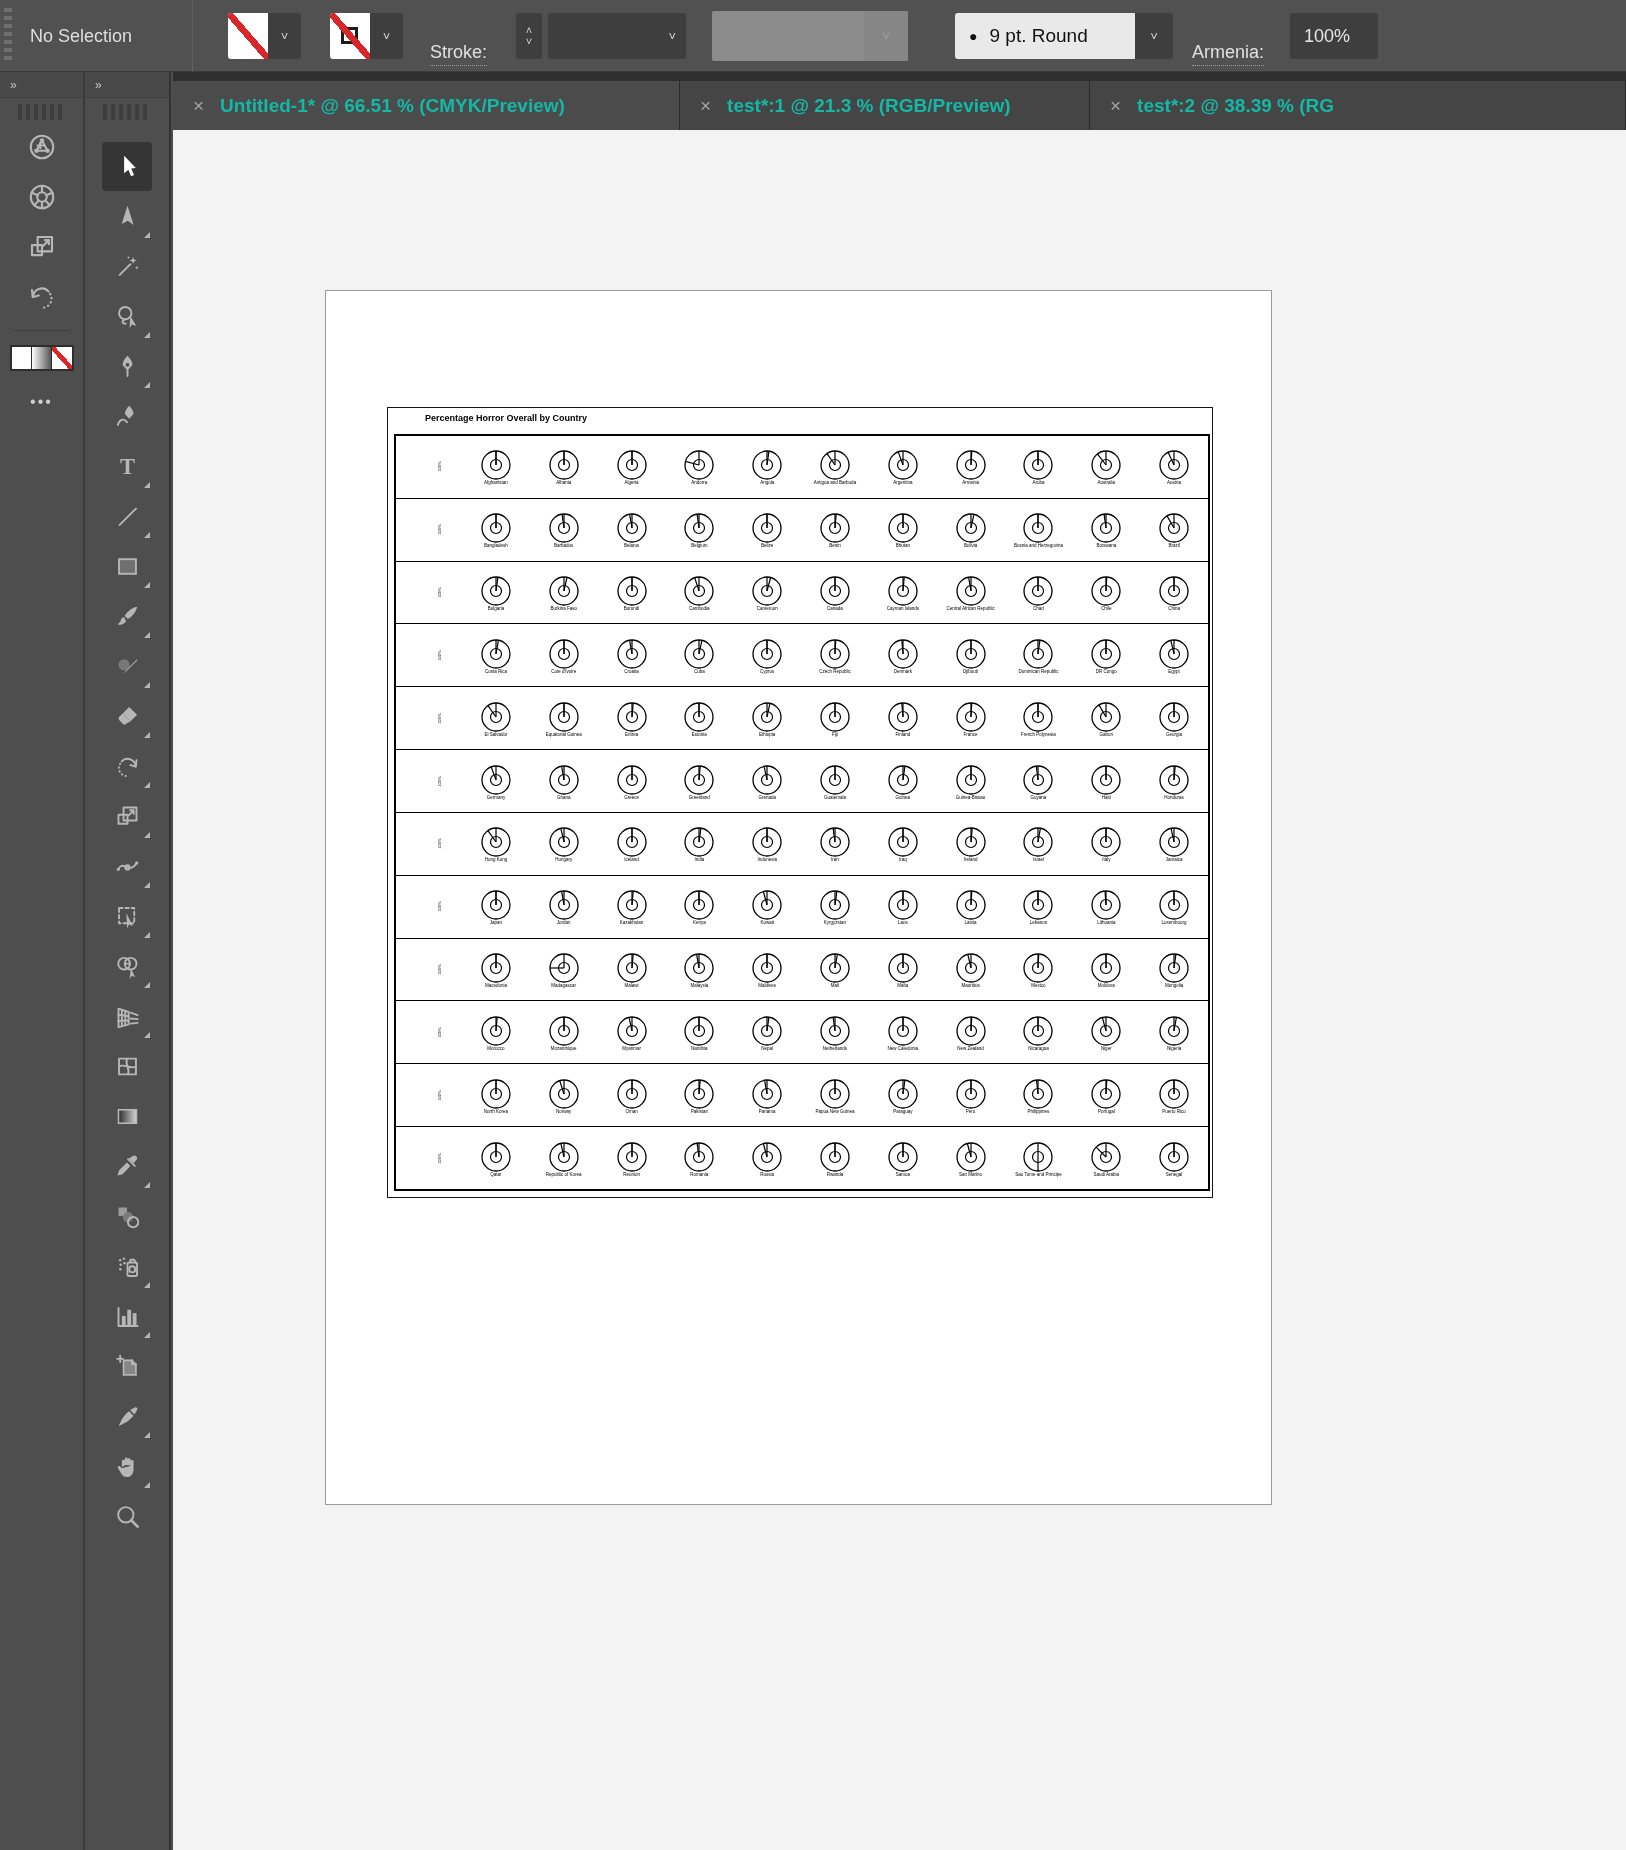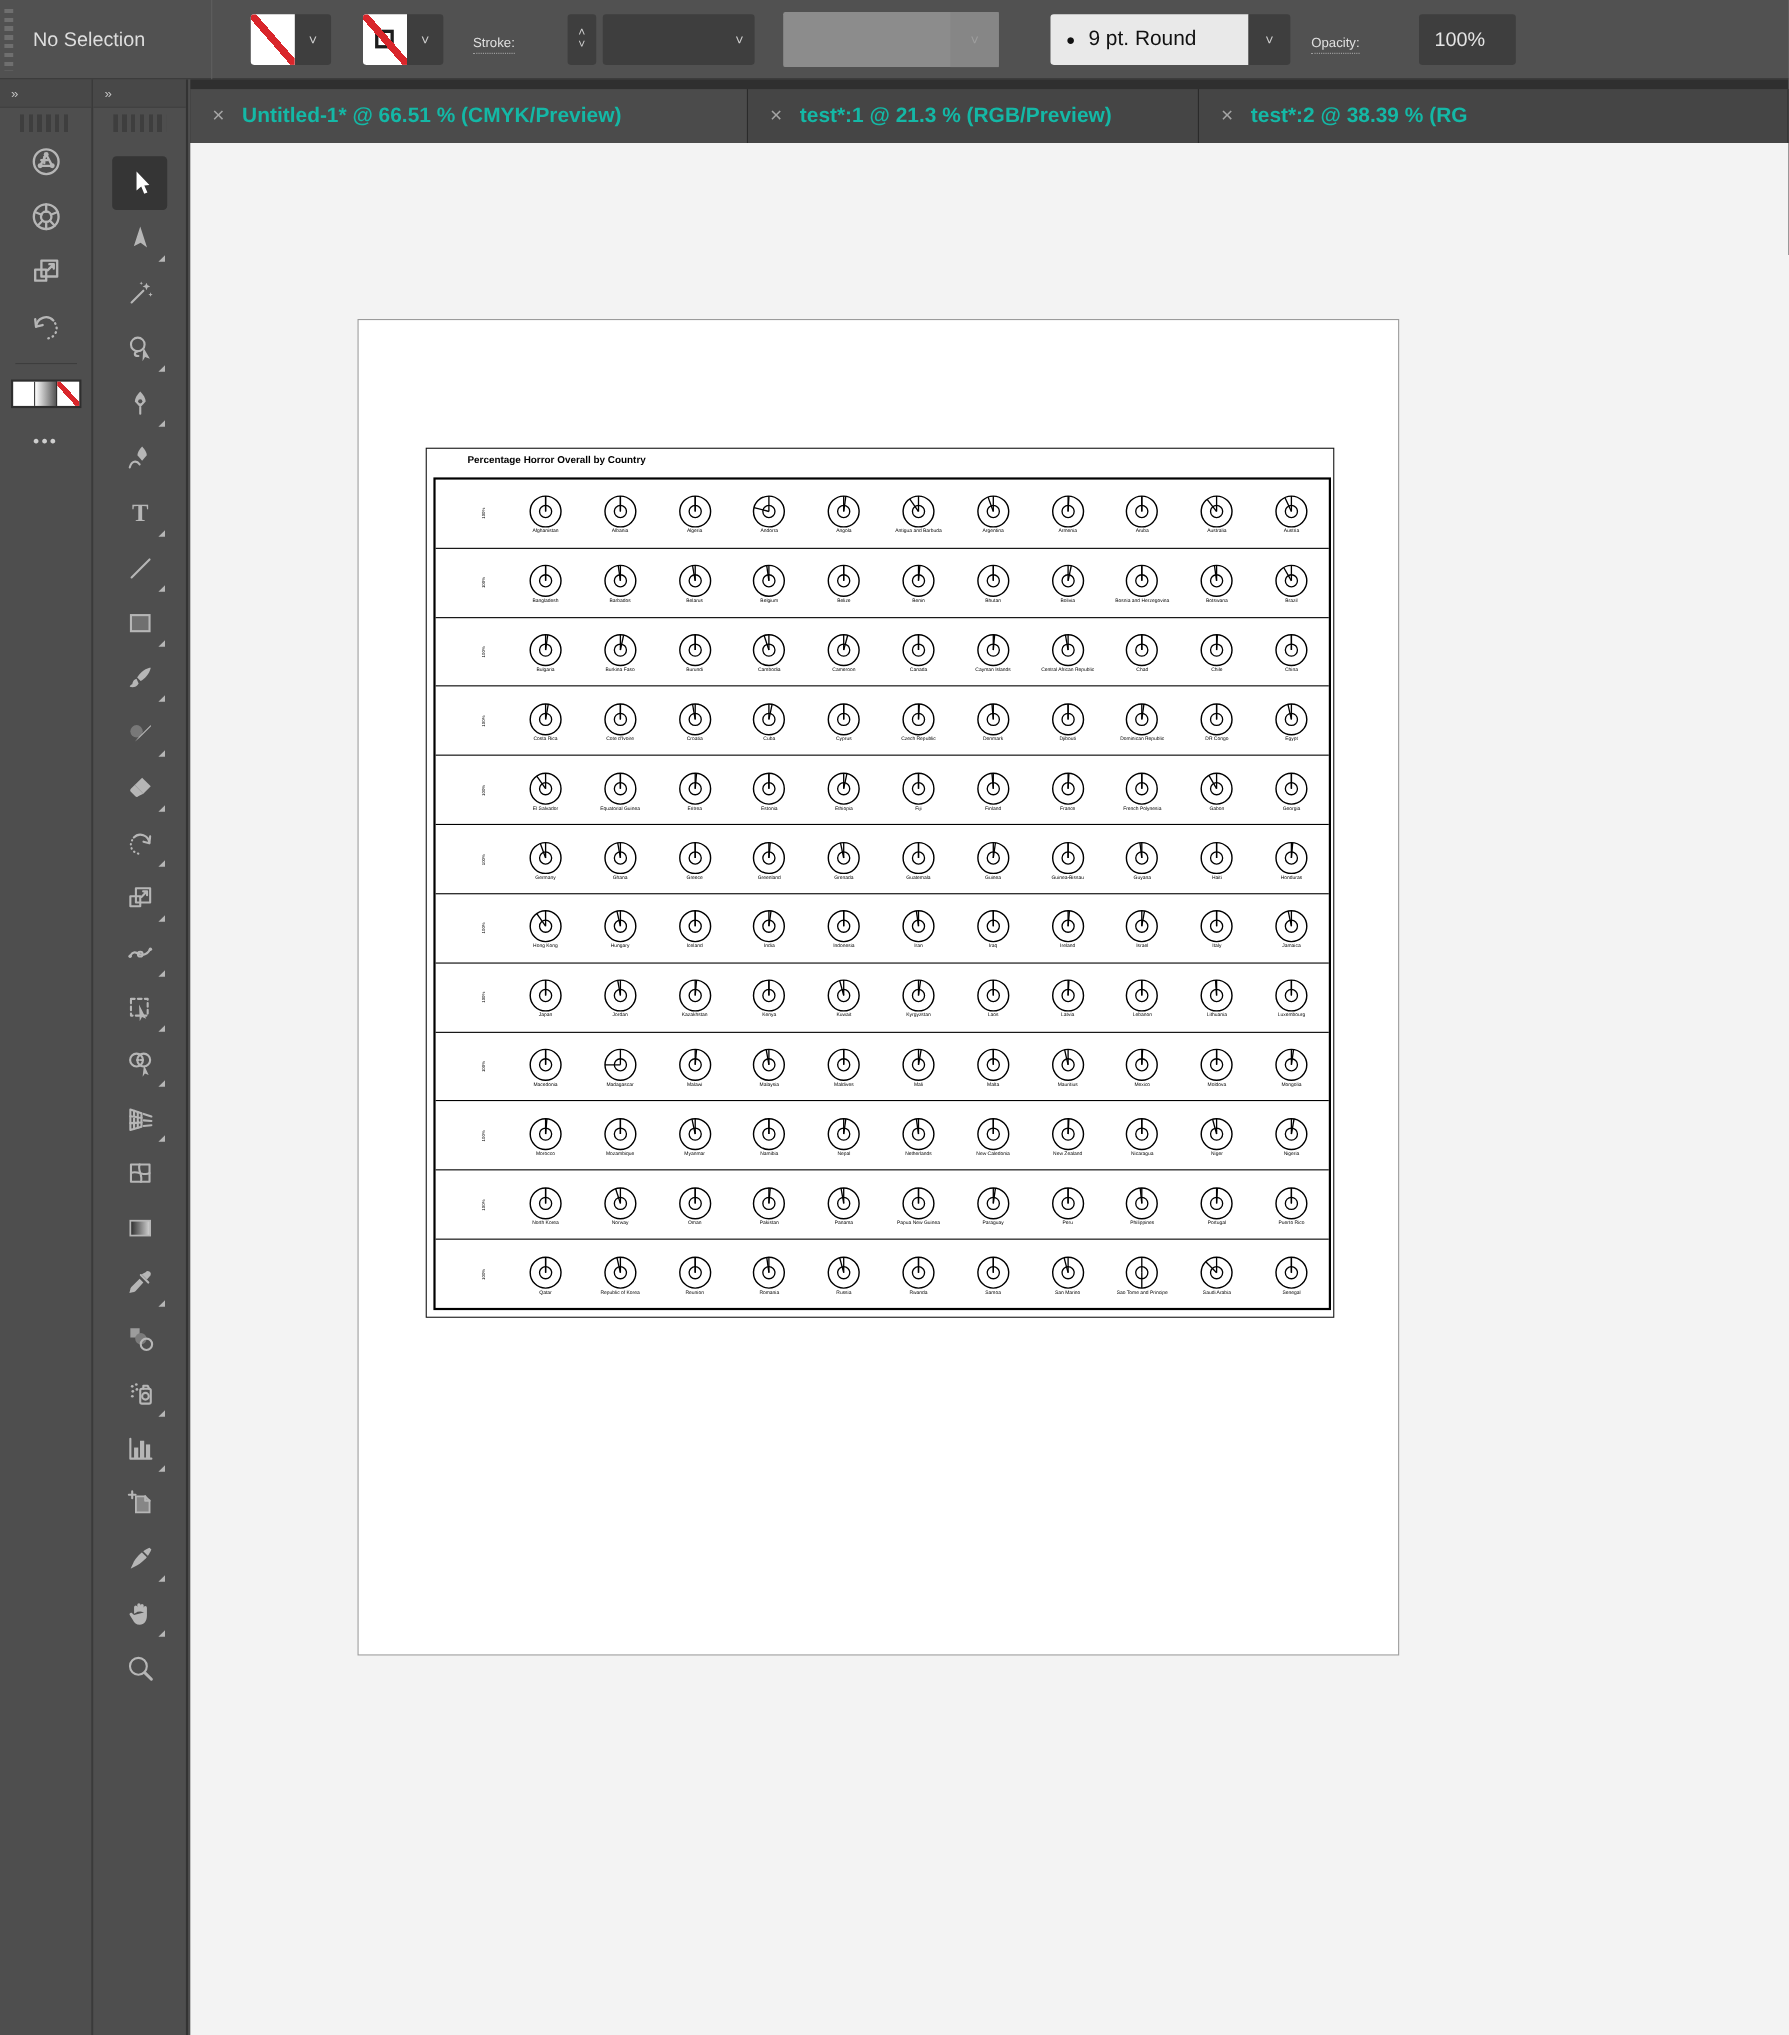--- a/index.html
+++ b/index.html
@@ -17,21 +17,21 @@
   .tb-sep { position:absolute; top:0; width:1px; height:72px; background:#5f5f5f; }
   .swatch-group { position:absolute; top:13px; height:46px; display:flex; }
   .swatch-box { width:40px; height:46px; background:#fff; border-radius:3px 0 0 3px;
      position:relative; overflow:hidden; }
   .swatch-box .slash { position:absolute; inset:0;
      background:linear-gradient(to top right, transparent 45%, #d9262b 45%, #d9262b 56%, transparent 56%); }
   .swatch-box .stroke-square { position:absolute; left:11px; top:14px; width:17px; height:17px;
      border:3px solid #1d1d1d; }
   .swatch-chevron { width:33px; height:46px; background:#3e3e3e; border-radius:0 3px 3px 0;
      color:#cfcfcf; font-size:13px; display:flex; align-items:center; justify-content:center; }
-  .tb-label { position:absolute; top:32px; color:#e0e0e0; font-size:12px;
+  .tb-label { position:absolute; top:42px; color:#e0e0e0; font-size:18px;
      border-bottom:1px dotted #9d9d9d; padding-bottom:2px; }
   .stepper { position:absolute; left:516px; top:13px; width:26px; height:46px; background:#3e3e3e;
      border-radius:3px; display:flex; flex-direction:column; align-items:center; justify-content:center;
      color:#cfcfcf; font-size:11px; line-height:11px; }
   .dark-field { position:absolute; top:13px; height:46px; background:#3e3e3e; border-radius:3px;
      color:#e5e5e5; font-size:18px; display:flex; align-items:center; }
   .dark-field .chev { margin-left:auto; margin-right:10px; color:#cfcfcf; font-size:13px; }
   .brush-box { position:absolute; left:712px; top:11px; width:196px; height:50px; background:#8c8c8c;
      border-radius:2px; display:flex; }
   .brush-box .chev-zone { margin-left:auto; width:44px; background:#868686;
@@ -139,21 +139,21 @@
     </div>
 
     <div class="cap-field">
       <div class="cap-main">
         <span class="bullet">●</span>
         <span>9 pt. Round</span>
       </div>
       <div class="swatch-chevron" style="width:38px">˅</div>
     </div>
 
-    <div class="tb-label" style="left:1192px">Opacity:</div>
+    <div class="tb-label" style="left:1192px">Armenia:</div>
     <div class="dark-field opacity-val">
       <span>100%</span>
     </div>
   </header>
 
   <nav class="tabbar" id="tabbar">
       <div class="tab" style="width: 507px;">
         <span class="tab-close">×</span>
                  <span class="tab-label">Untitled-1* @ 66.51 % (CMYK/Preview)</span>
       </div>

